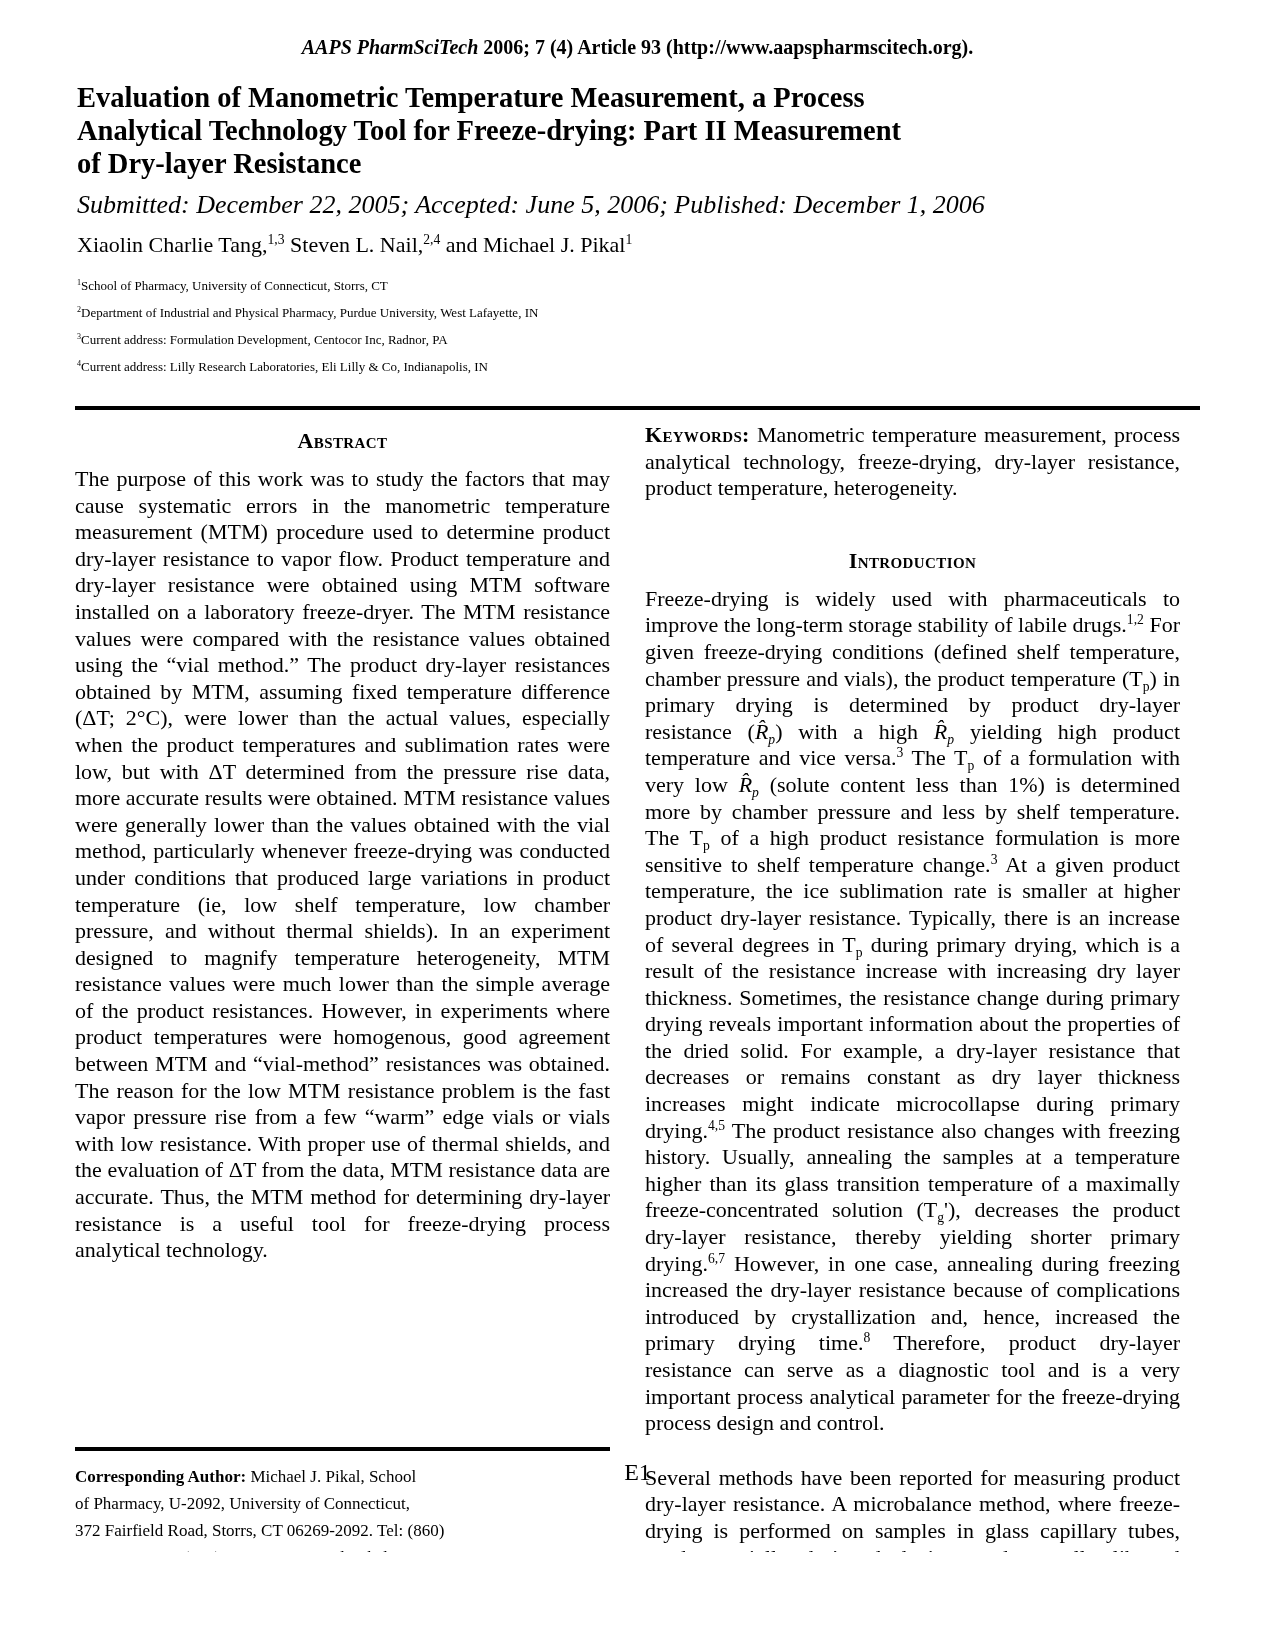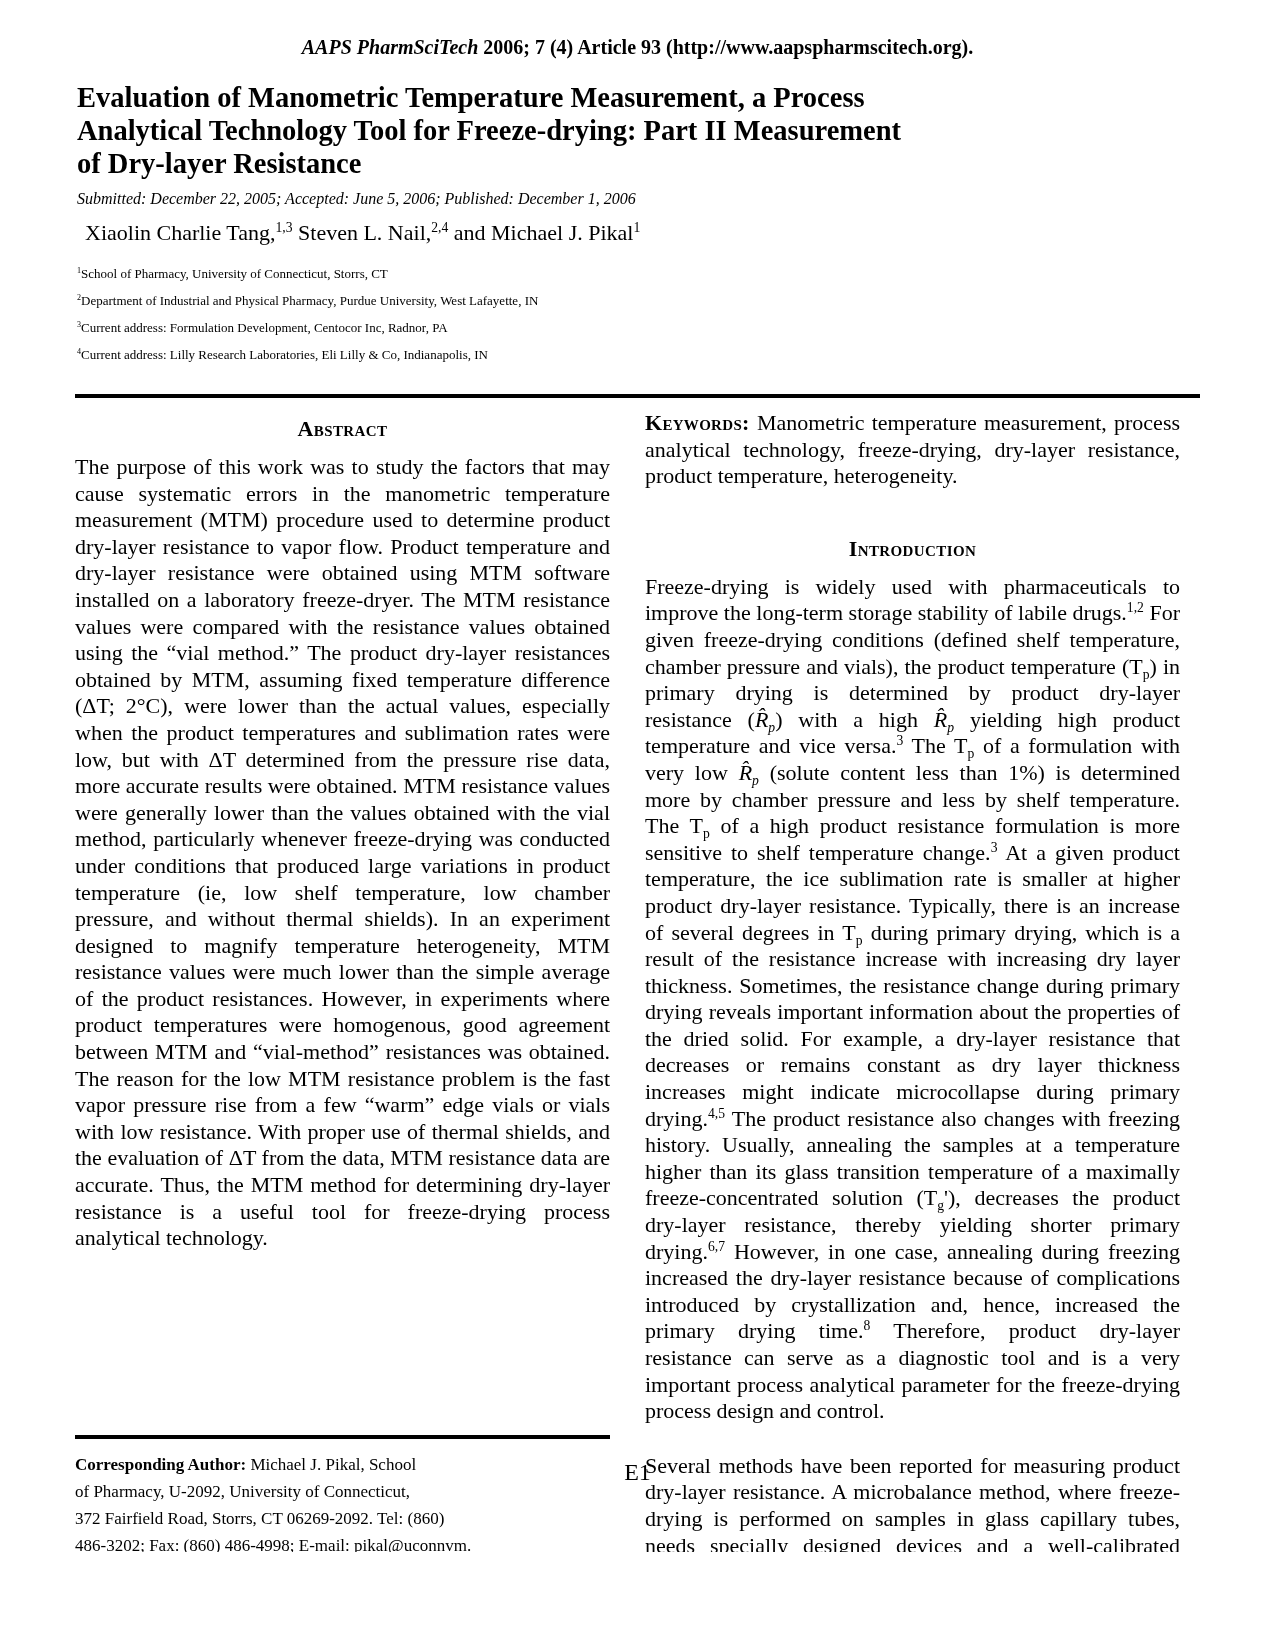--- a/index.html
+++ b/index.html
@@ -31,26 +31,26 @@
 
   .title {
     font-size: 28.5px;
     font-weight: bold;
     line-height: 33px;
     margin: 18px 0 10px 2px;
     white-space: pre-line;
   }
   .dates {
     font-style: italic;
-    font-size: 16px;
+    font-size: 26px;
     margin: 0 0 12px 2px;
   }
   .authors {
     font-size: 22px;
-    margin: 0 0 14px 10px;
+    margin: 0 0 14px 2px;
   }
   .affiliations { margin-left: 2px; }
   .affiliation-line {
     font-size: 13px;
     line-height: 27px;
   }
   .rule-full {
     border: none;
     border-top: 4px solid #000000;
     margin: 26px 0 12px 0;

